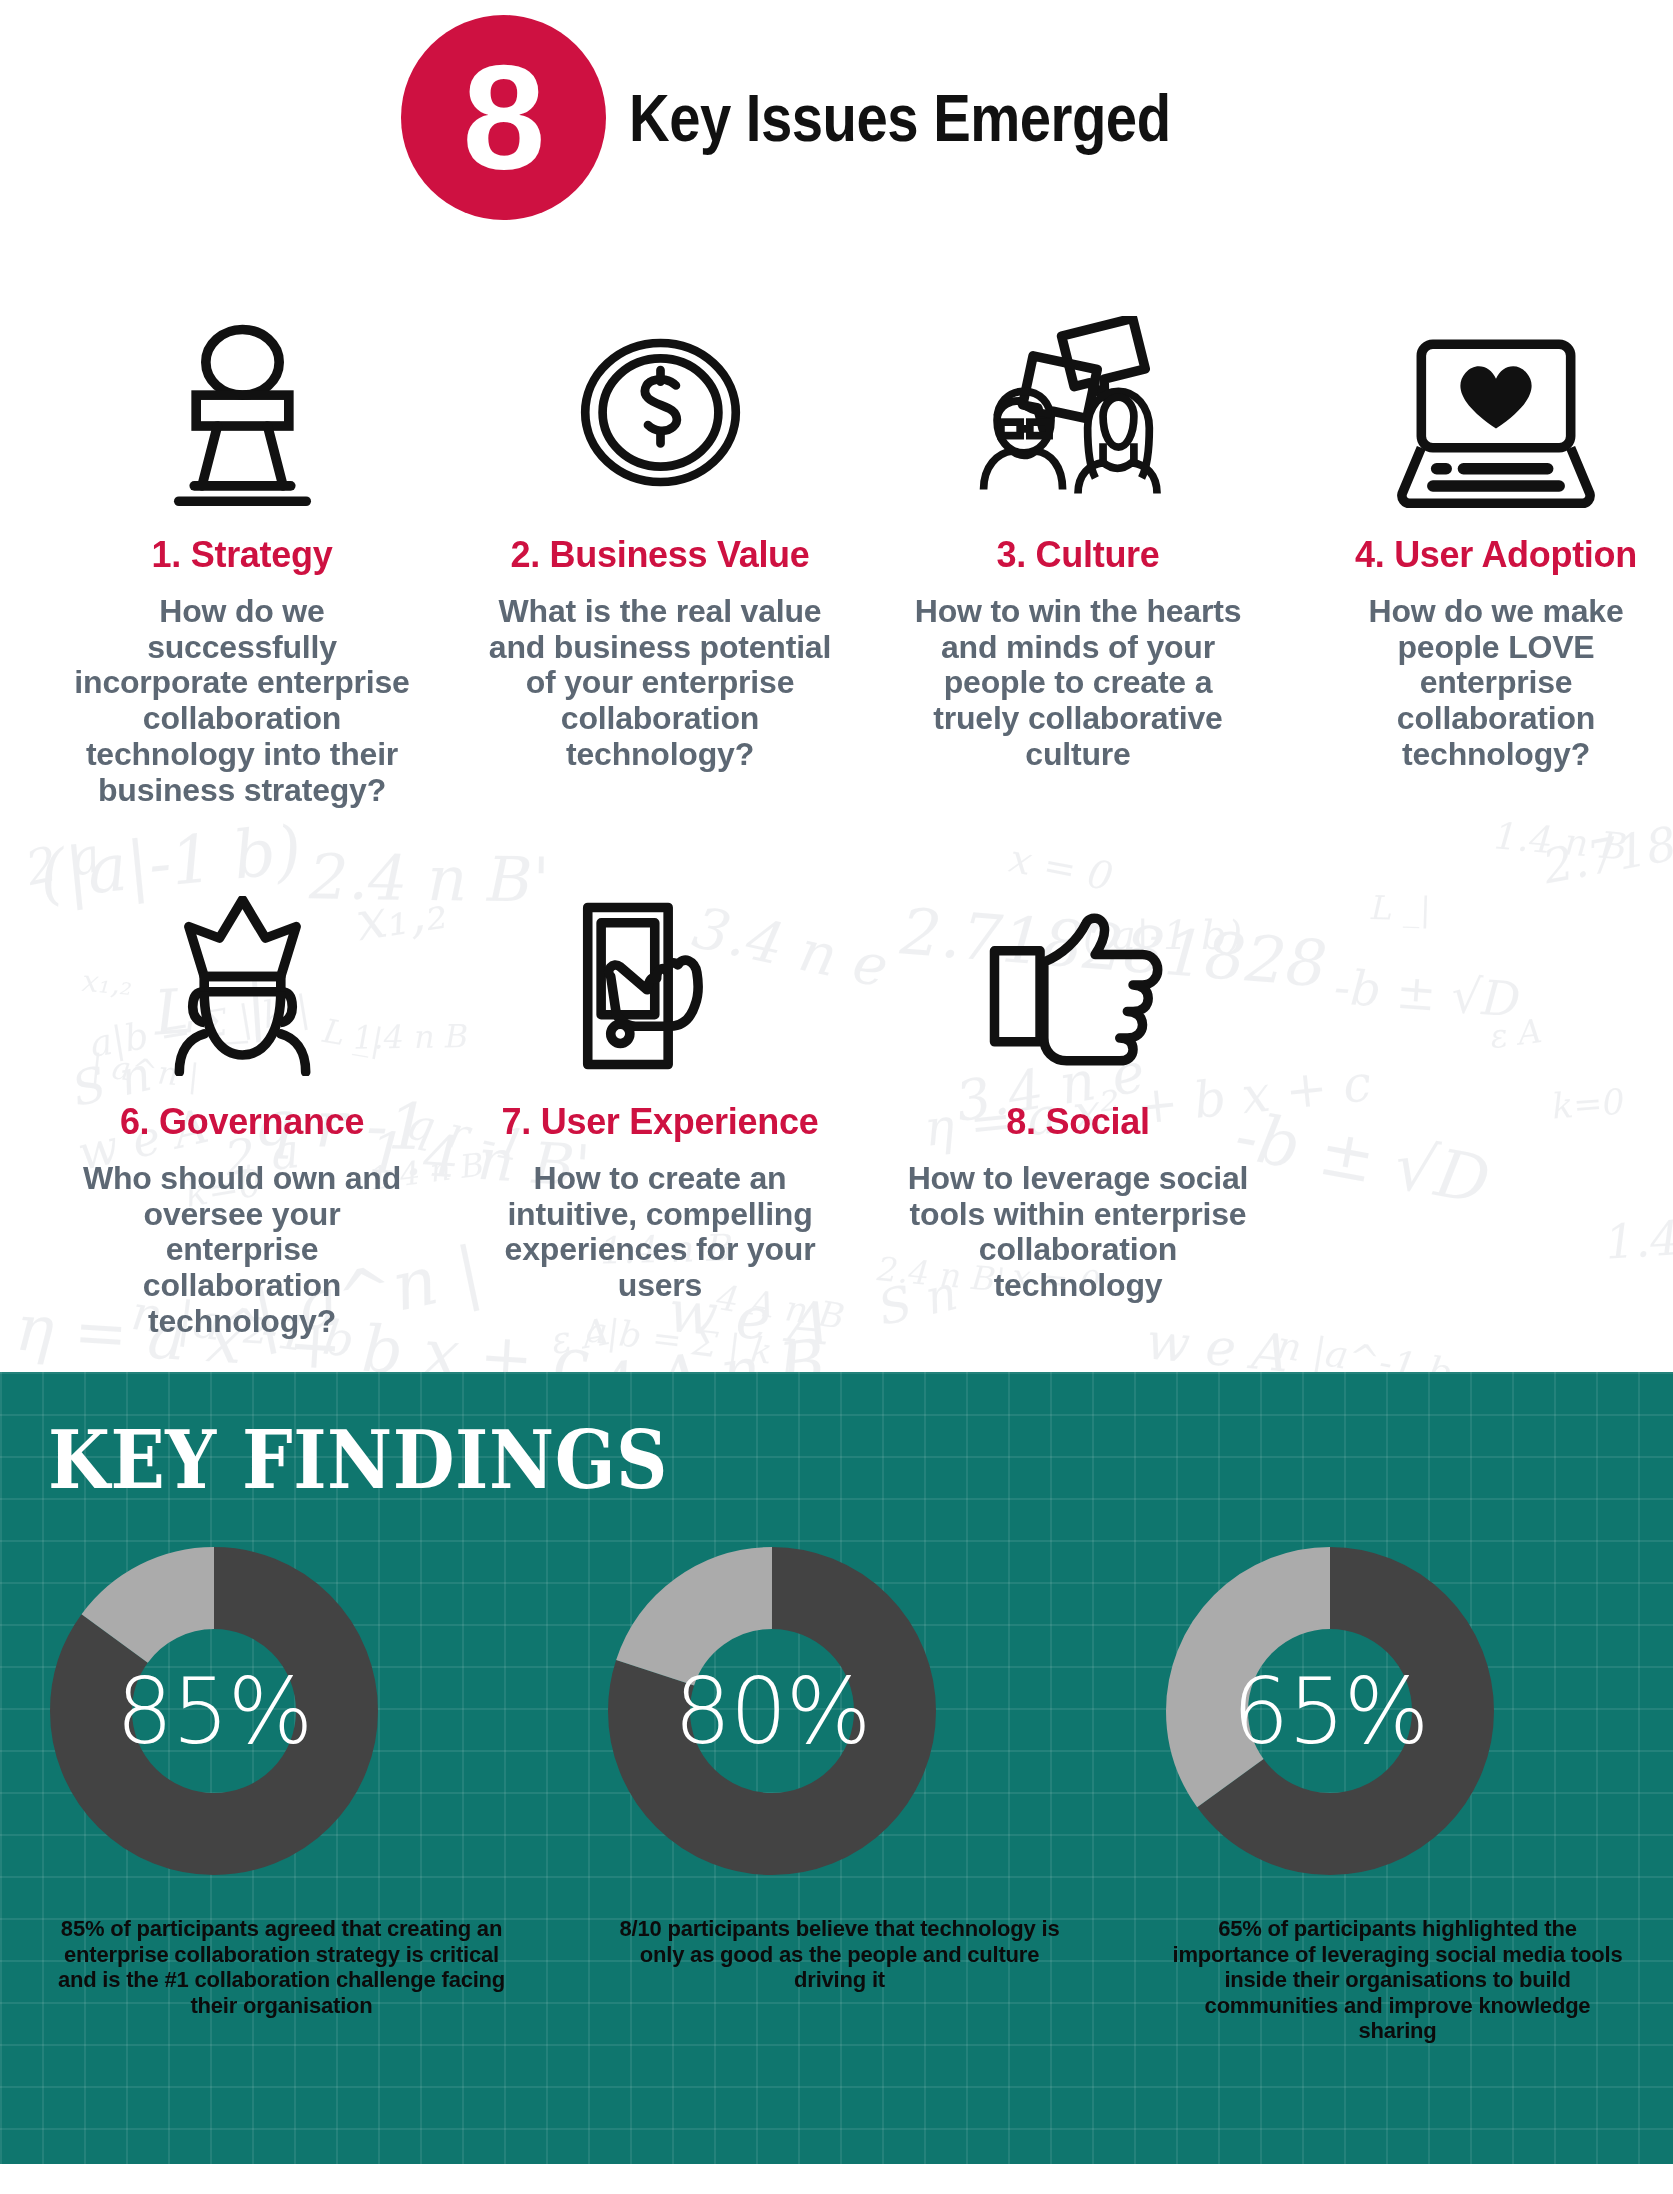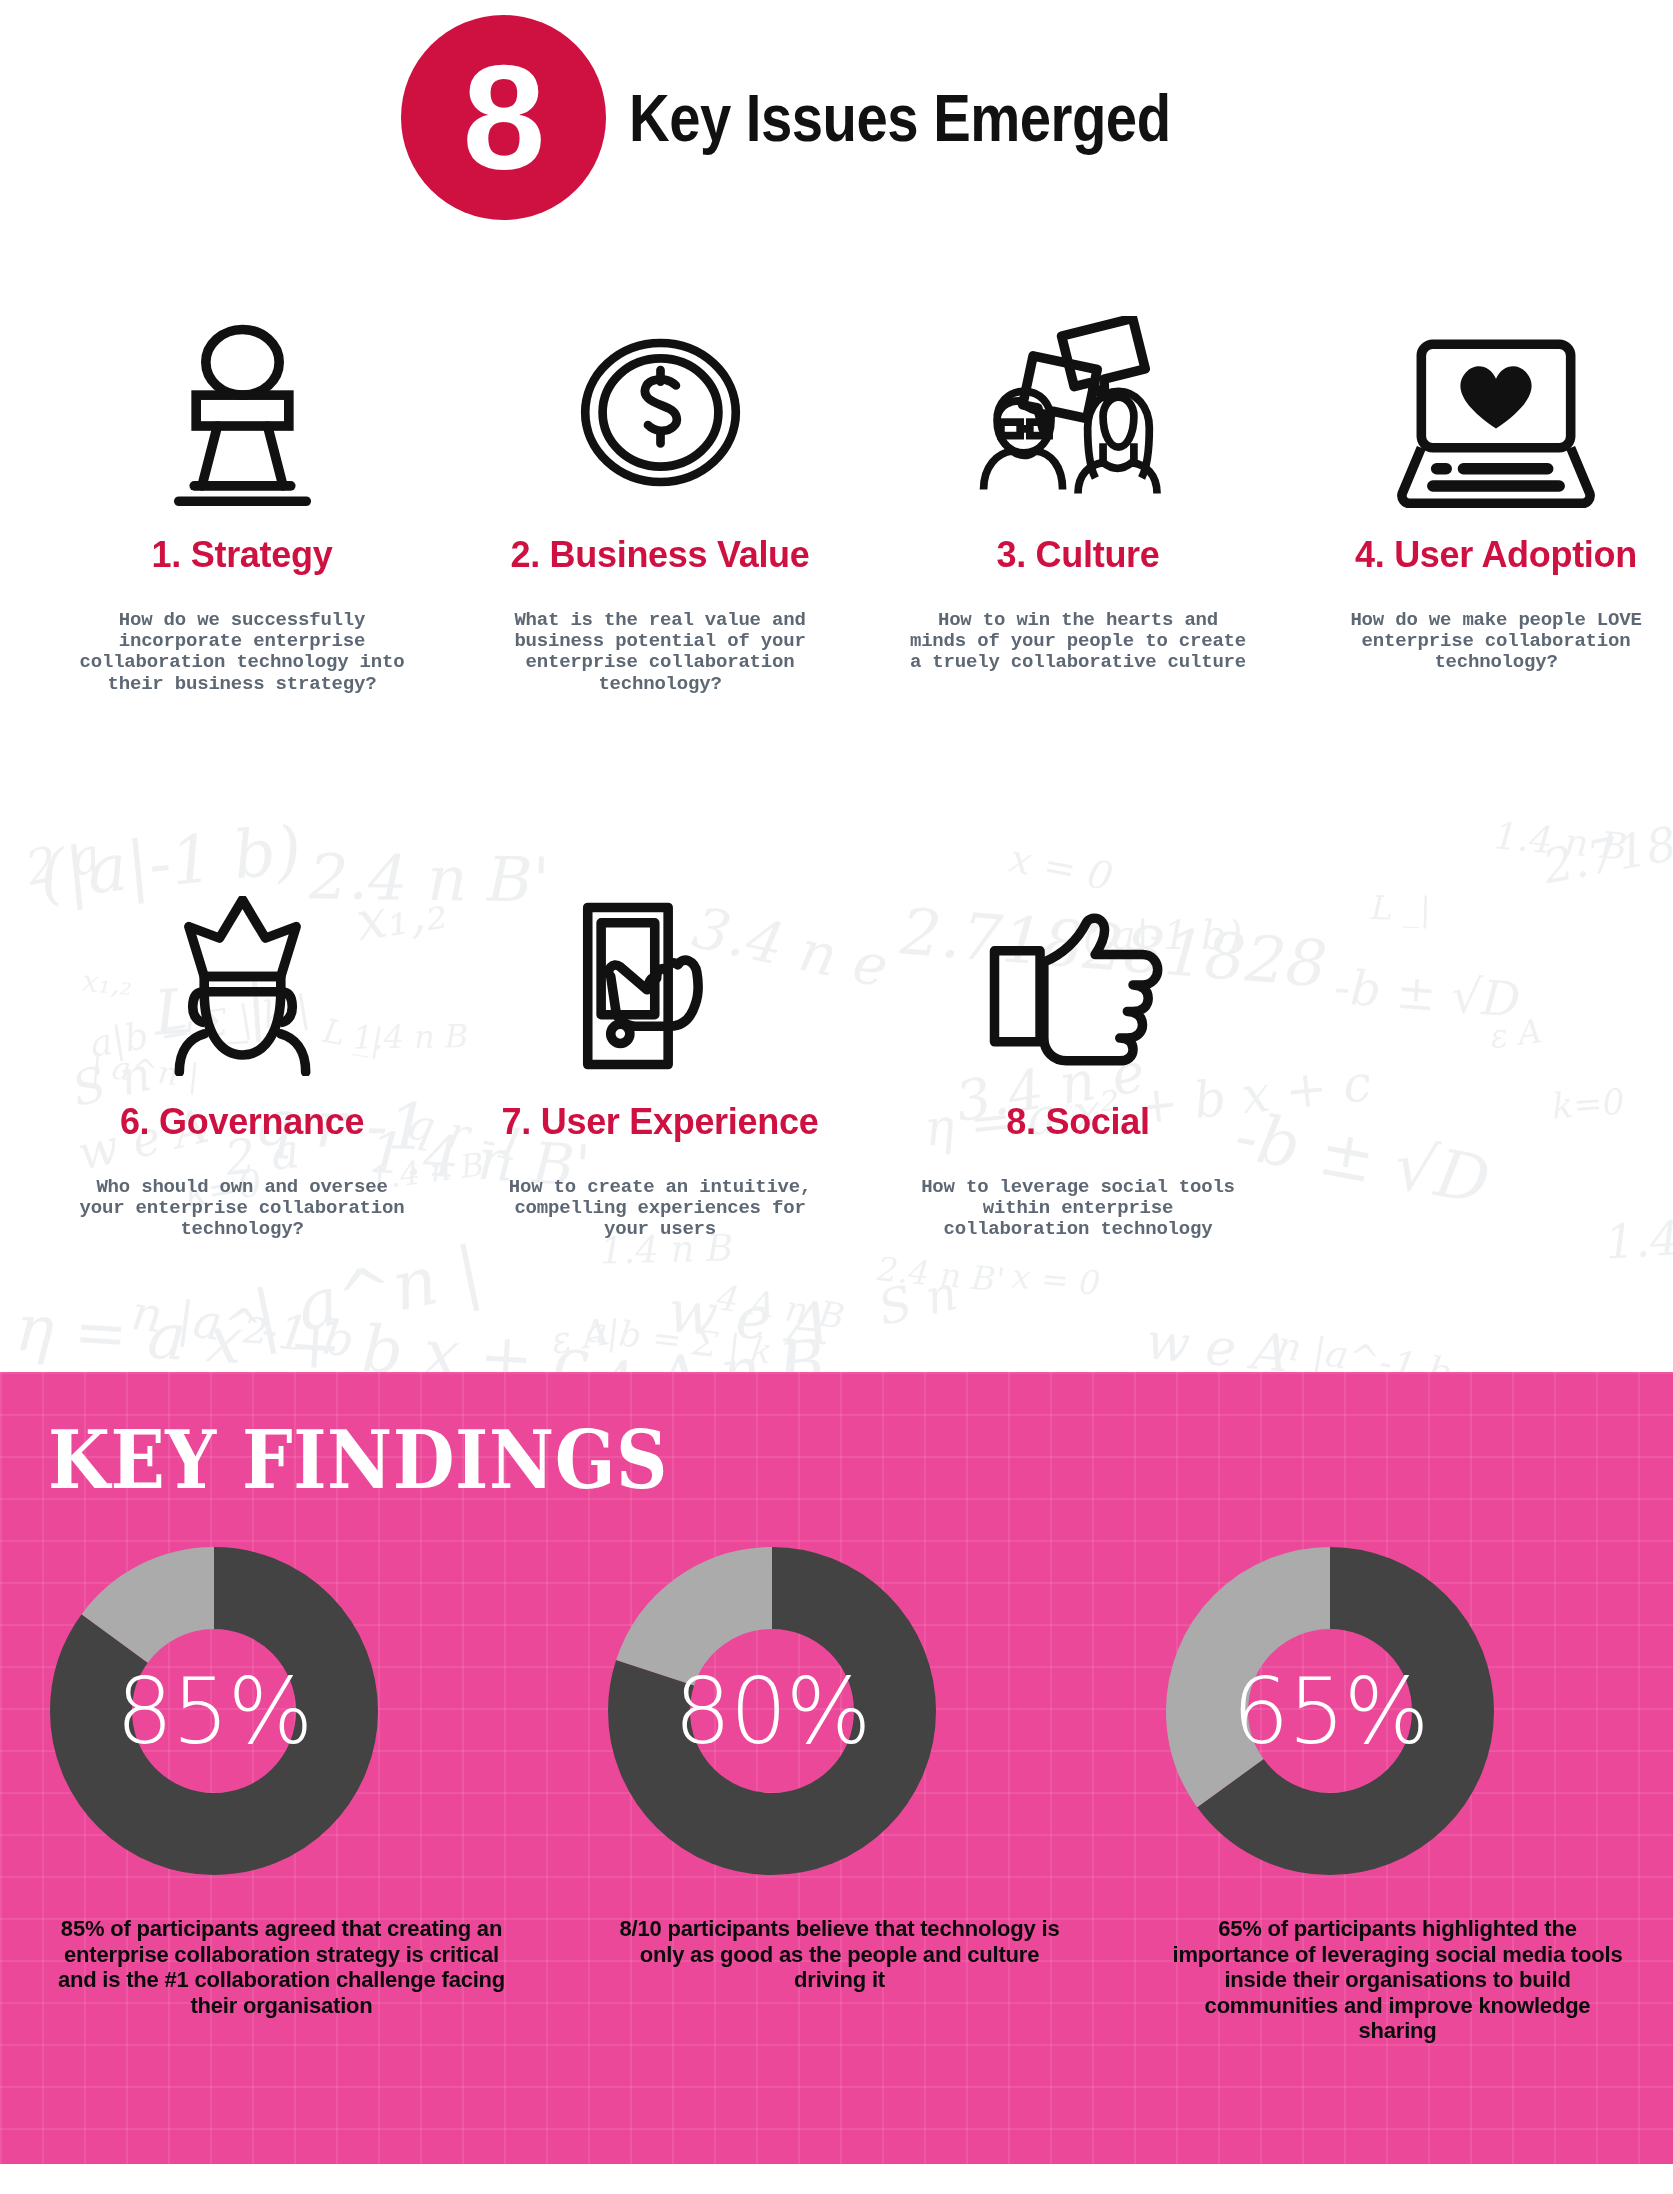--- a/index.html
+++ b/index.html
@@ -104,37 +104,37 @@
   .issue-title {
     margin-top: 22px;
     color: #CE1141;
     font-size: 36px;
     font-weight: bold;
     letter-spacing: -0.3px;
     line-height: 1.05;
     font-family: "Liberation Sans", sans-serif;
   }
   .issue-desc {
-    margin-top: 36px;
+    margin-top: 20px;
     color: #5D6874;
-    font-size: 19px;
+    font-size: 32px;
     font-weight: bold;
     line-height: 1.12;
     letter-spacing: -0.2px;
     padding: 0 13px;
-    font-family: Liberation Mono, monospace;
+    font-family: Liberation Sans, sans-serif;
   }
 
   
   .findings-section {
     position: absolute;
     left: 0; top: 1372px;
     width: 1674px;
     height: 792px;
-    background: #ec4899;
+    background: #0f766e;
     overflow: hidden;
   }
   .grid-overlay {
     position: absolute; inset: 0;
     background-image:
       linear-gradient(to right, rgba(255,255,255,0.085) 1.9px, transparent 1.9px),
       linear-gradient(to bottom, rgba(255,255,255,0.085) 1.9px, transparent 1.9px);
     background-size: 42px 42px;
     pointer-events: none;
   }

